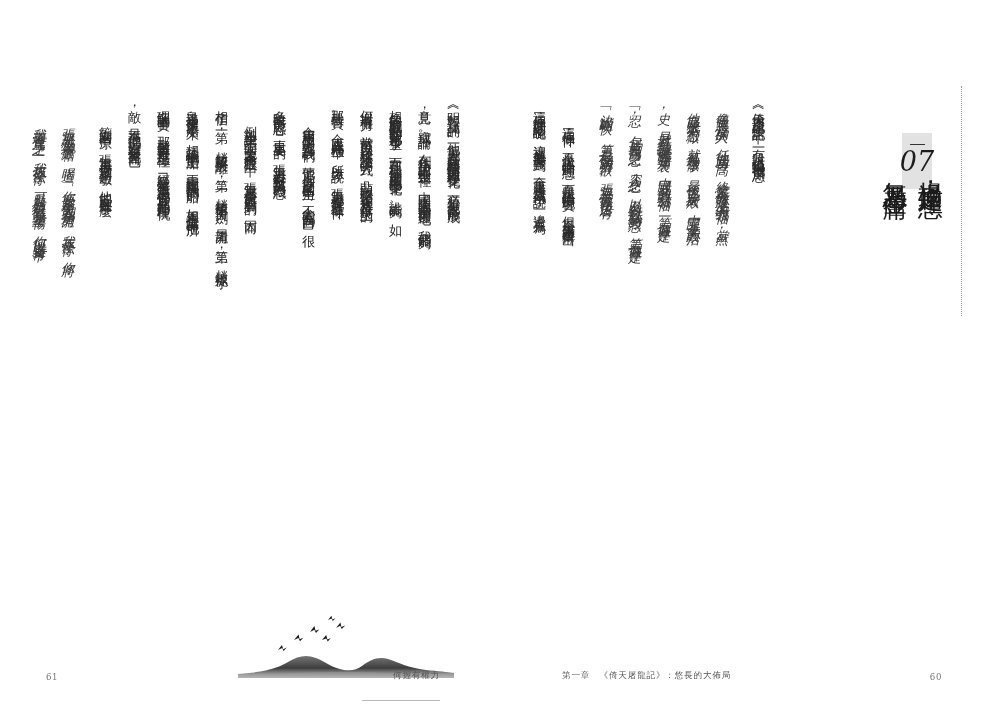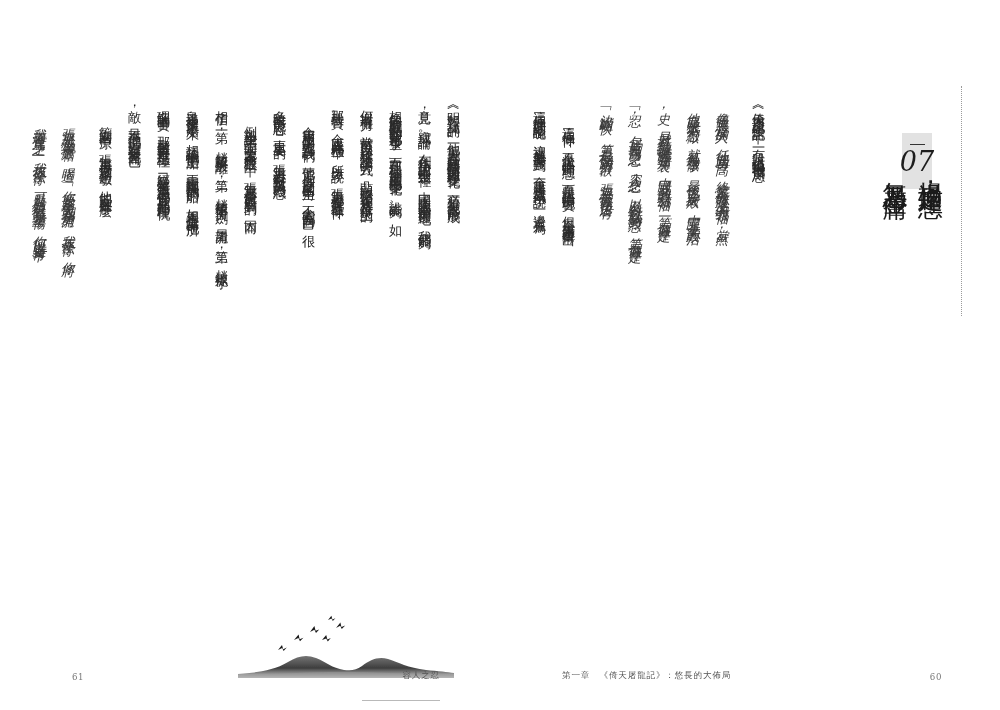--- a/index.html
+++ b/index.html
@@ -102,21 +102,21 @@
     position:absolute;
     bottom:28px;
     left:0;right:0;
     height:20px;
     font-family:"DejaVu Serif", serif;
     font-size:8.4px;
     color:#6d6d6d;
     letter-spacing:0.6px;
   }
   .pg{position:absolute;font-size:8.6px;color:#777;}
-  .pg-left{left:72px;bottom:0;margin-top:15px;}
+  .pg-left{left:46px;bottom:0;margin-top:15px;}
   .pg-right{right:58px;bottom:0;margin-top:13px;}
   .foot-run{
     position:absolute;
     bottom:0;
     font-size:8.6px;
     color:#555;
     letter-spacing:0.8px;
     white-space:nowrap;
   }
   .foot-run.right{left:62px;}
@@ -190,21 +190,21 @@
           <path d="M100,24 l4.4,-5.6 l1,4.6 l3.8,-1.4 l-3.4,3.4 l-1.6,-3.2 z"></path>
           <path d="M92,16 l3.4,-4.2 l1,3.6 l3,-1.2 l-2.6,2.8 l-1.3,-2.5 z"></path>
         </g>
       </svg>
     </div>
 
     <div class="rule-left"></div>
 
     <div class="footer">
       <span class="pg pg-left">61</span>
-      <span class="foot-run left">容人之忍</span>
+      <span class="foot-run left">何握有權力</span>
     </div>
   </div>
 
   <div class="page page-right">
 
     <div class="chap">
       <div class="chap-rule"></div>
       <div class="chap-num">07</div>
       <div class="chap-dash"></div>
       <div class="chap-title">楊過是理想，

